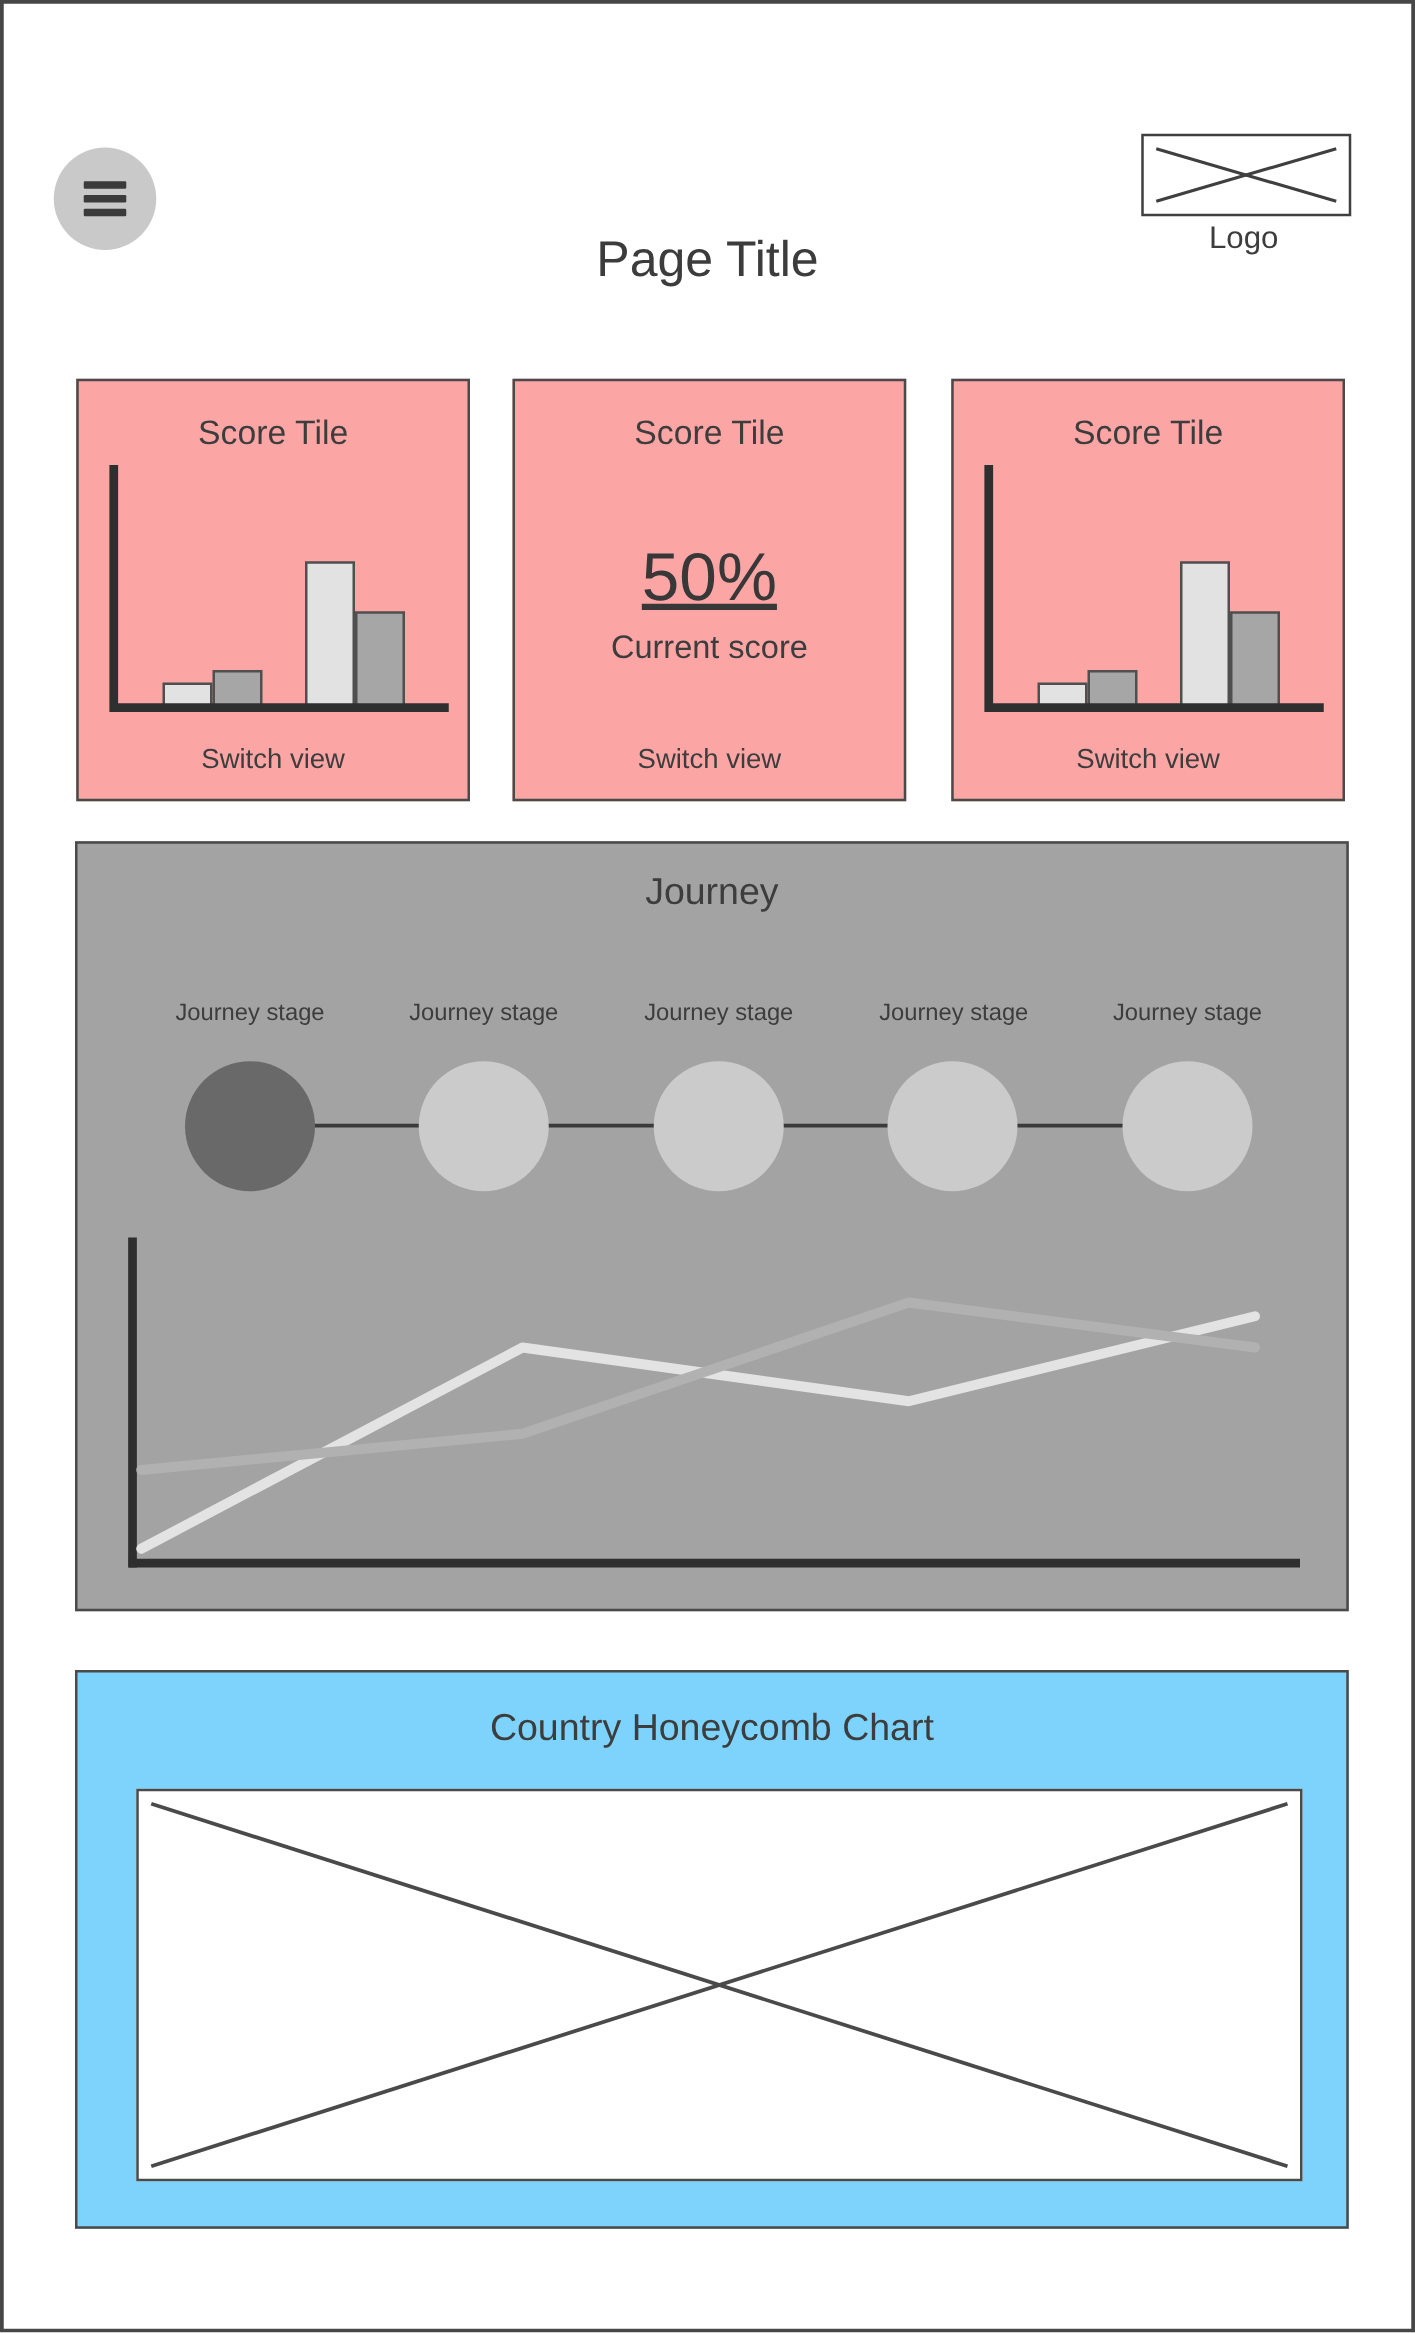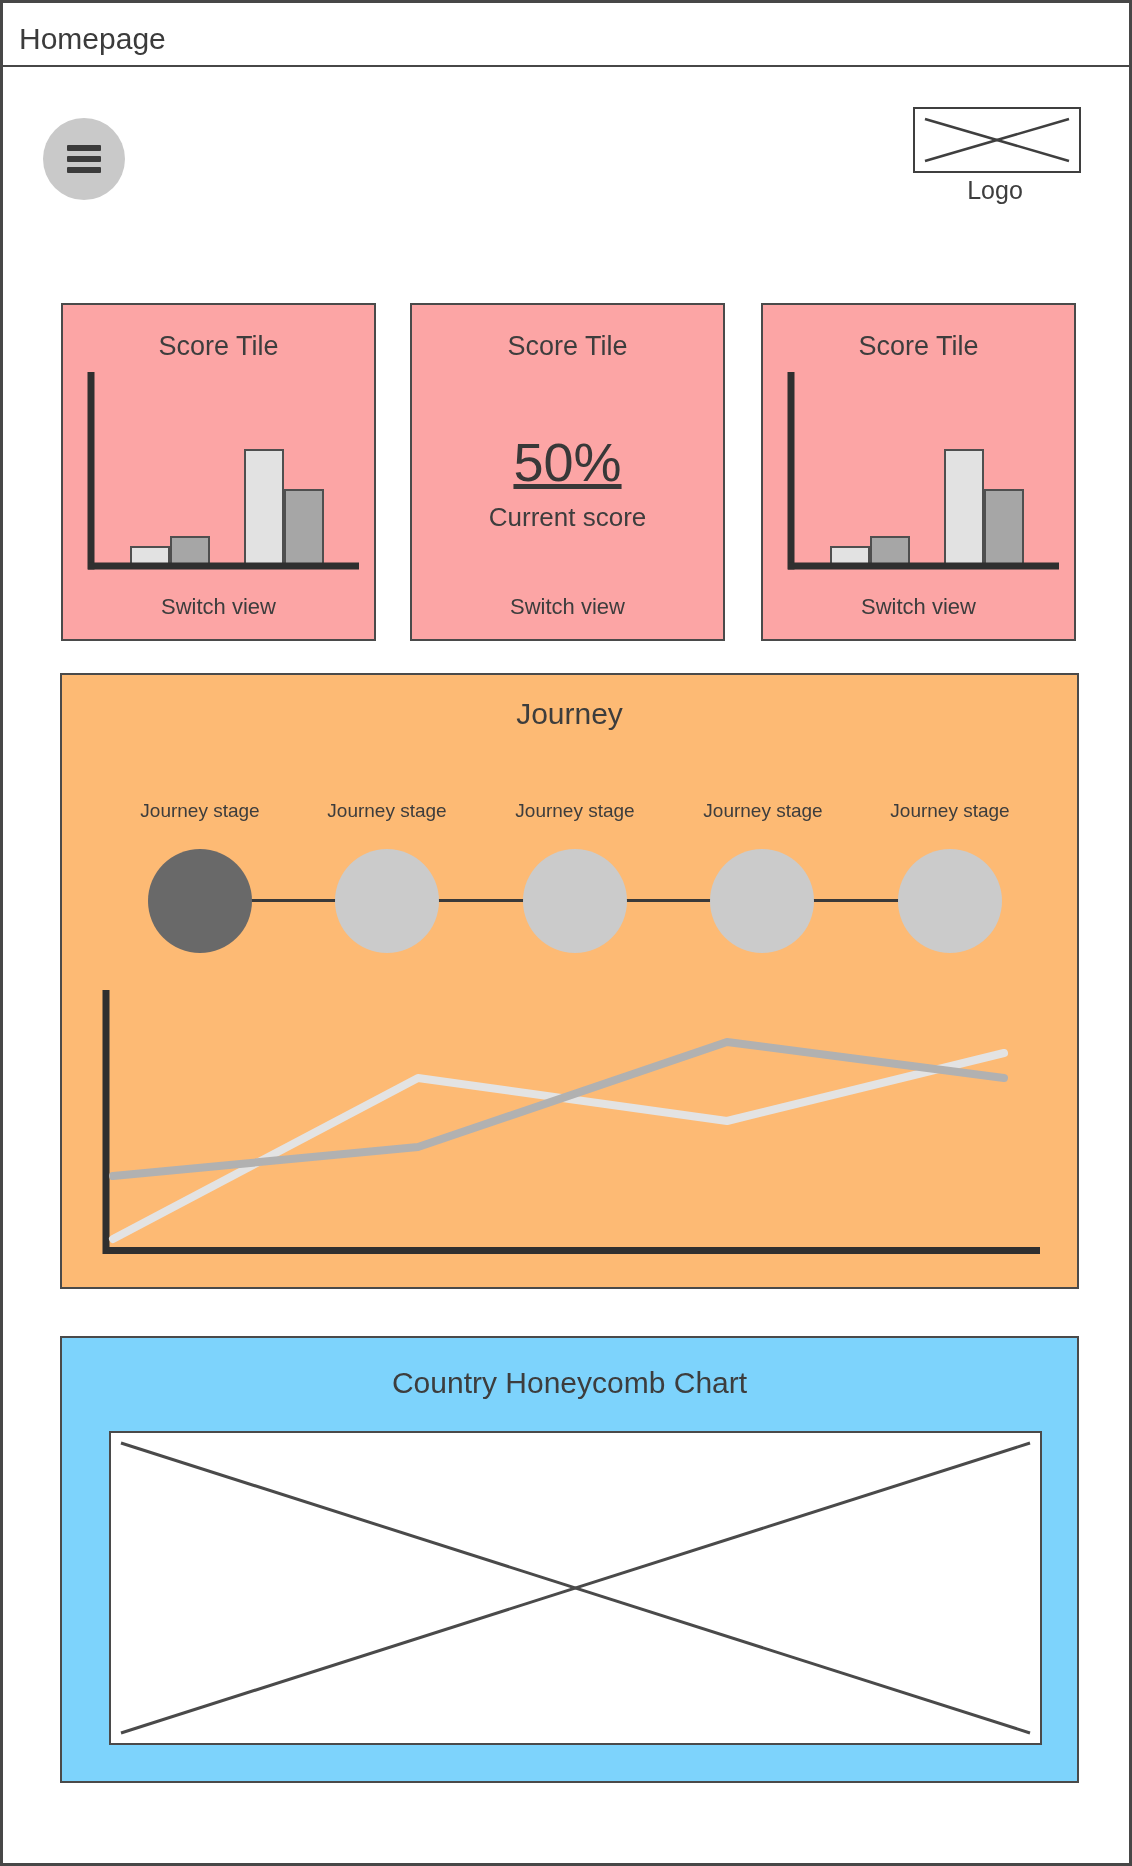--- a/index.html
+++ b/index.html
@@ -15,45 +15,43 @@
   .logo-label{margin-top:3px;font-size:25px;color:#3d3d3d;}
 
   .tile{position:absolute;top:300px;width:315px;height:338px;border:2px solid #4a4a4a;box-sizing:border-box;background:#fca5a5;}
   .tile-1{left:58px;} .tile-2{left:407px;} .tile-3{left:758px;}
   .tile-title{position:absolute;left:0;top:26px;width:100%;text-align:center;font-size:27px;color:#3d3d3d;}
   .tile-chart{position:absolute;left:0;top:60px;}
   .tile-action{position:absolute;left:0;bottom:18px;width:100%;text-align:center;font-size:22px;color:#3d3d3d;background:none;border:none;cursor:pointer;font-family:inherit;}
   .score-value{position:absolute;left:0;top:126px;width:100%;text-align:center;font-size:54px;color:#383838;text-decoration:underline;}
   .score-caption{position:absolute;left:0;top:197px;width:100%;text-align:center;font-size:26px;color:#3d3d3d;}
 
-  .journey{position:absolute;left:57px;top:670px;width:1019px;height:616px;border:2px solid #4a4a4a;box-sizing:border-box;background:#fdba74;}
+  .journey{position:absolute;left:57px;top:670px;width:1019px;height:616px;border:2px solid #4a4a4a;box-sizing:border-box;background:#a3a3a3;}
   .journey-title{position:absolute;left:0;top:22px;width:100%;text-align:center;font-size:30px;color:#3d3d3d;}
   .stage-label{position:absolute;top:125px;width:188px;text-align:center;font-size:19px;color:#3d3d3d;}
   .stage-circle{position:absolute;top:174px;width:104px;height:104px;border-radius:50%;background:#cbcbcb;cursor:pointer;}
   .stage-circle.active{background:#696969;}
   .stage-connector{position:absolute;left:138px;top:224px;width:750px;height:3px;background:#3a3a3a;}
   .journey-chart{position:absolute;left:30px;top:305px;}
 
   .honeycomb{position:absolute;left:57px;top:1333px;width:1019px;height:447px;border:2px solid #4a4a4a;box-sizing:border-box;background:#7dd3fc;}
   .honeycomb-title{position:absolute;left:0;top:28px;width:100%;text-align:center;font-size:30px;color:#3d3d3d;}
   .honeycomb-box{position:absolute;left:47px;top:93px;width:933px;height:314px;border:2px solid #4a4a4a;box-sizing:border-box;background:#fff;}
 </style>
 </head>
 <body>
 
 <div class="window">
 
-  <div class="titlebar">
-    <span>Homepage</span>
-  </div>
 
   <button class="menu-btn">
     <span style="display:contents"><i></i><i></i><i></i></span>
   </button>
 
+  <h1 class="page-title">Page Title</h1>
 
   <div class="logo-wrap">
     <div class="logo-box">
       <svg width="164" height="62">
         <line x1="10" y1="10" x2="154" y2="52" stroke="#3f3f3f" stroke-width="2.5"></line>
         <line x1="10" y1="52" x2="154" y2="10" stroke="#3f3f3f" stroke-width="2.5"></line>
       </svg>
     </div>
     <div class="logo-label">Logo</div>
   </div>

